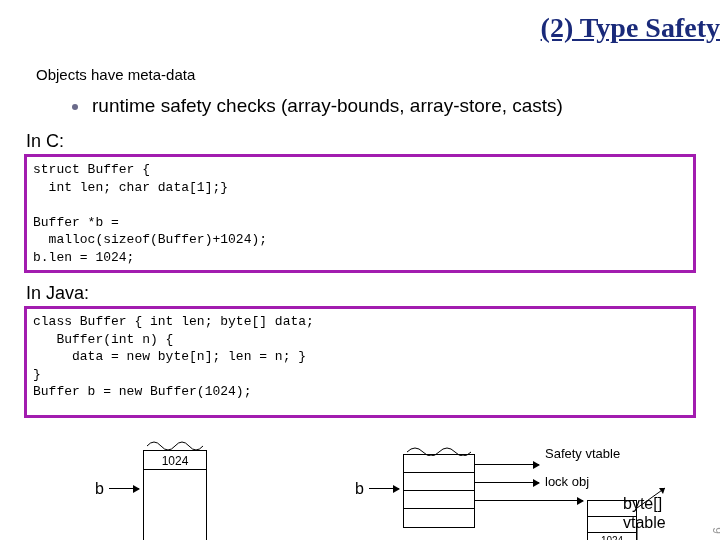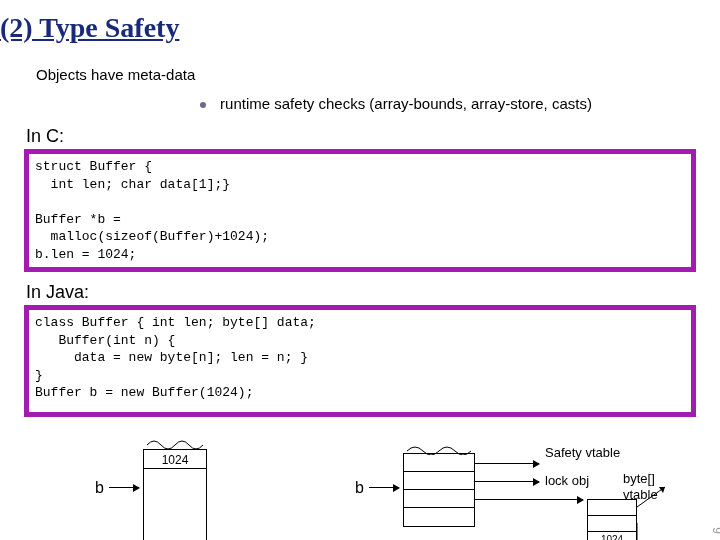--- a/index.html
+++ b/index.html
@@ -6,39 +6,38 @@
   body {
     width: 720px;
     height: 540px;
     background: #fff;
     font-family: Arial, sans-serif;
     color: #000;
     position: relative;
     overflow: hidden;
   }
   .title {
-    text-align: left;
+    text-align: right;
     font-size: 28px;
     font-weight: bold;
     color: #1a2a7a;
     text-decoration: underline;
     margin-top: 12px;
     margin-bottom: 22px;
     font-family: "Times New Roman", serif;
   }
   .heading {
     font-size: 15px;
     margin-left: 36px;
     margin-bottom: 12px;
   }
   .bullet-row {
     margin-left: 72px;
-    font-size: 15px;
+    font-size: 19px;
     margin-bottom: 14px;
-    text-align: center;
   }
   .dot {
     display: inline-block;
     width: 6px;
     height: 6px;
     background: #6a6a8a;
     border-radius: 50%;
     vertical-align: middle;
     margin-right: 14px;
   }
@@ -50,21 +49,21 @@
   }
   .col {
     flex: 1 1 0;
   }
   .col-label {
     font-size: 18px;
     margin-bottom: 2px;
     margin-left: 2px;
   }
   .codebox {
-    border: 5px solid #a21caf;
+    border: 3px solid #a21caf;
     background: #fff;
     font-family: "Courier New", monospace;
     font-size: 13px;
     padding: 4px 6px;
     line-height: 1.35;
     white-space: pre;
     min-height: 112px;
   }
   .diagram-area {
     position: relative;
@@ -178,21 +177,21 @@
     left: 52px;
     top: 6px;
     width: 64px;
     height: 12px;
   }
   .d-right .arrow1 { left: 120px; top: 28px; width: 64px; }
   .d-right .arrow2 { left: 120px; top: 46px; width: 64px; }
   .d-right .arrow3 { left: 120px; top: 64px; width: 108px; }
   .d-right .lbl-vtable { position: absolute; left: 190px; top: 10px; font-size: 13px; }
   .d-right .lbl-lockobj1 { position: absolute; left: 190px; top: 38px; font-size: 13px; }
-  .d-right .lbl-bytevt { position: absolute; left: 268px; top: 36px; font-size: 13px; white-space: pre; line-height: 1.2; }
+  .d-right .lbl-bytevt { position: absolute; left: 268px; top: 58px; font-size: 16px; white-space: pre; line-height: 1.2; }
   .d-right .lbl-lockobj2 { position: absolute; left: 285px; top: 106px; font-size: 13px; }
 
   .d-right .arr-rect {
     position: absolute;
     left: 232px;
     top: 64px;
     width: 50px;
     border: 1px solid #000;
   }
   .d-right .arr-rect .cell {

